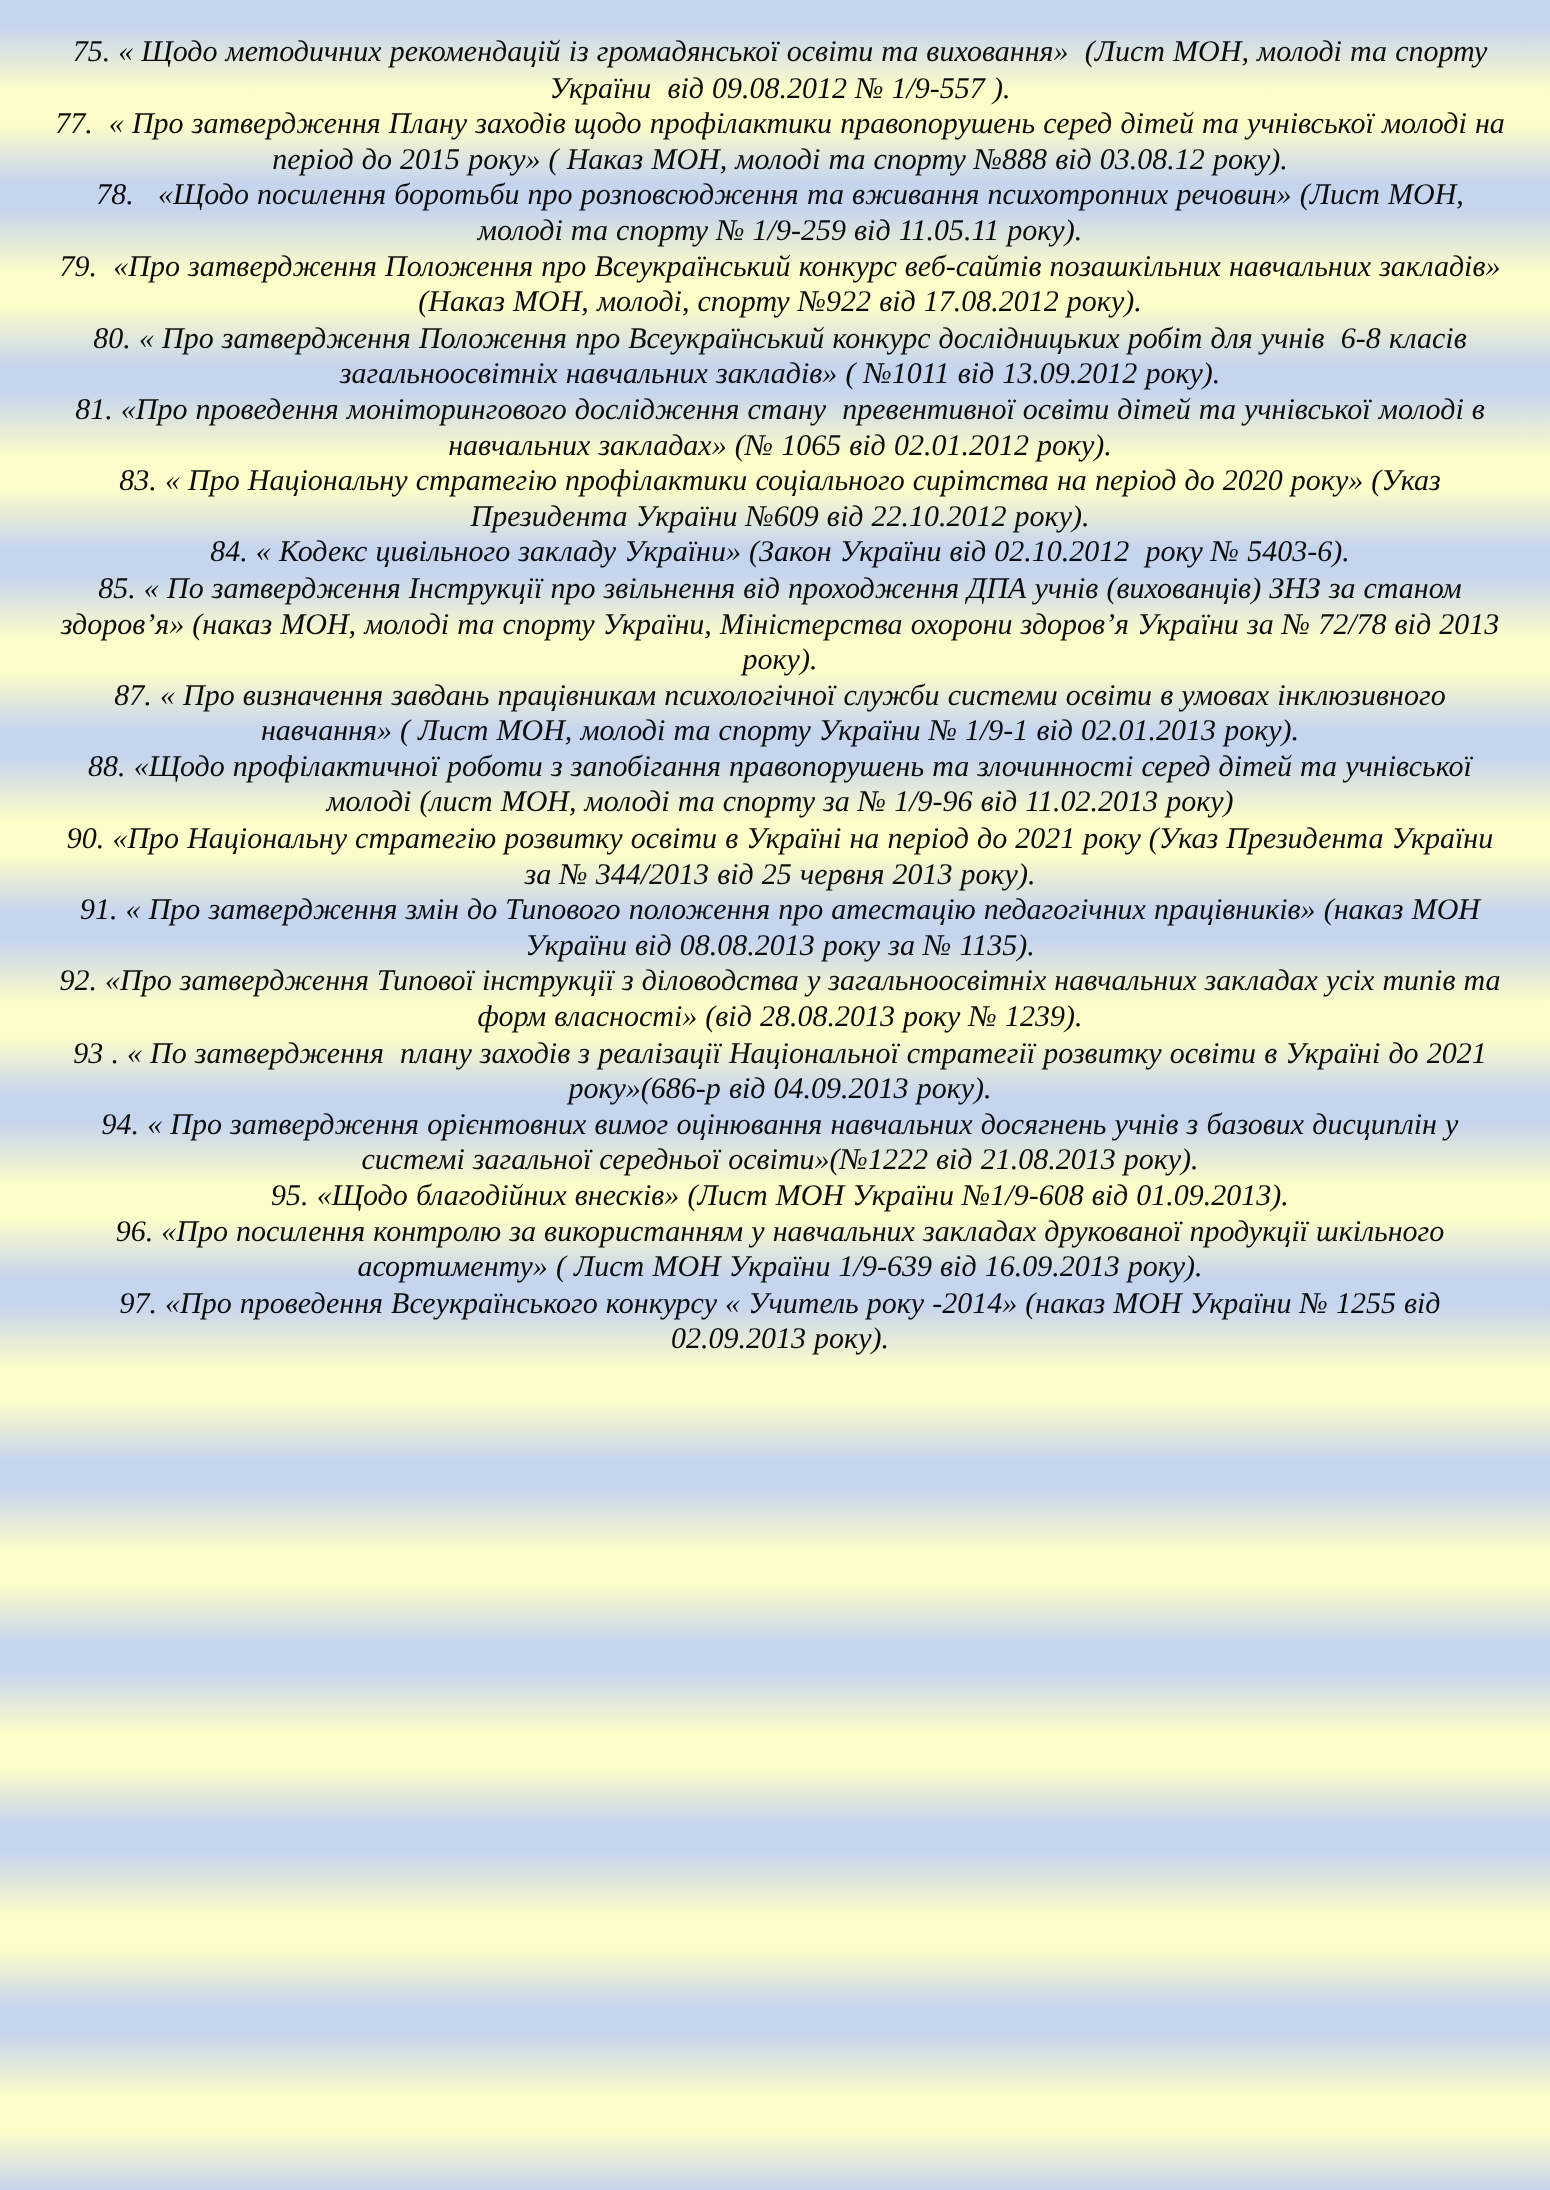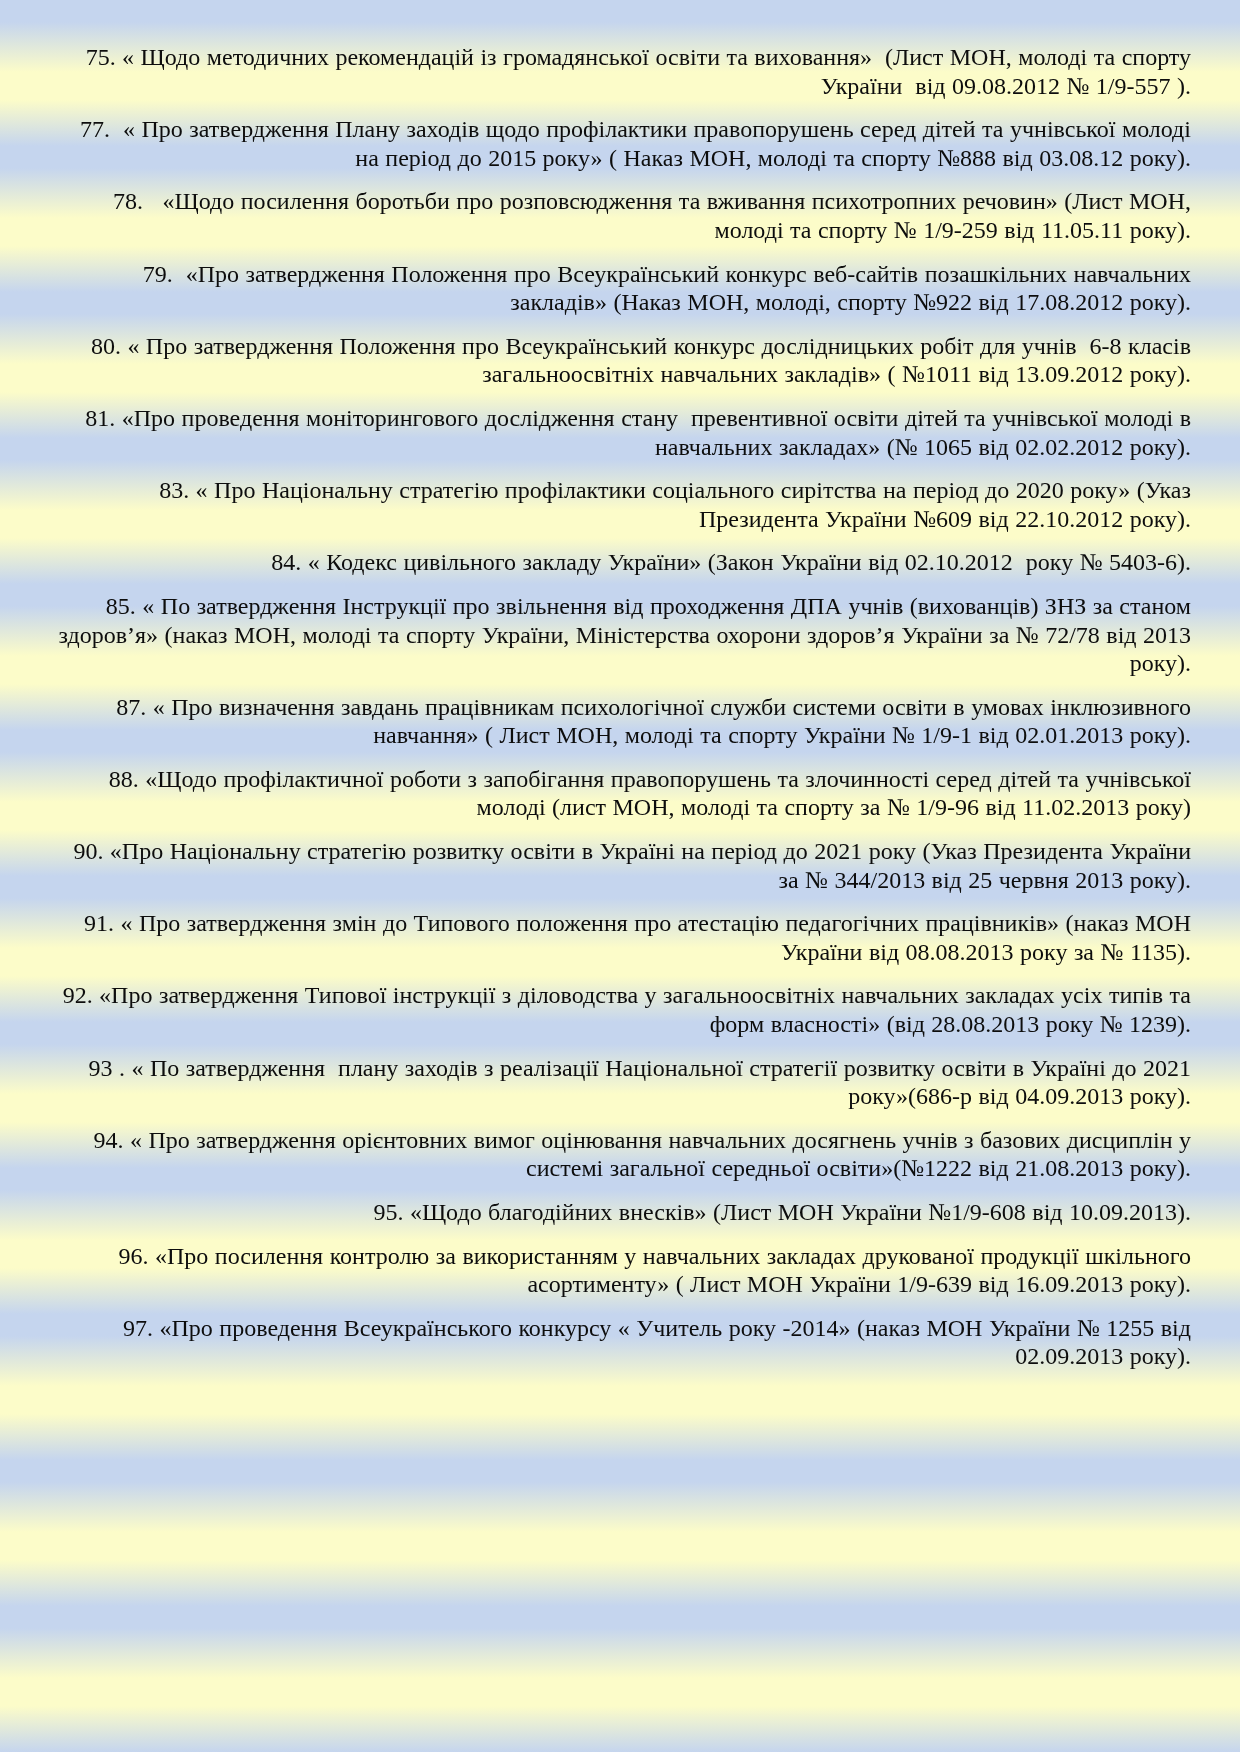--- a/index.html
+++ b/index.html
@@ -27,45 +27,46 @@
   .text-block {
     position: absolute;
     top: 28px;
     left: 42px;
     width: 1164px;
     color: var(--text-color, #0d0d0d);
     font-size: 24px;
     line-height: 28.6px;
   }
   .item {
-    margin: 15px;
+    margin: 0;
     padding: 0;
-    text-align: right;
+    text-align: center;
     white-space: pre-wrap;       
     word-spacing: 0.02em;
+    font-style: italic;
   }
 </style>
 </head>
 <body>
 
 <div class="page">
   <div class="text-block">
       <p class="item">75. « Щодо методичних рекомендацій із громадянської освіти та виховання»  (Лист МОН, молоді та спорту України  від 09.08.2012 № 1/9-557 ).</p>
       <p class="item">77.  « Про затвердження Плану заходів щодо профілактики правопорушень серед дітей та учнівської молоді на період до 2015 року» ( Наказ МОН, молоді та спорту №888 від 03.08.12 року).</p>
       <p class="item">78.   «Щодо посилення боротьби про розповсюдження та вживання психотропних речовин» (Лист МОН, молоді та спорту № 1/9-259 від 11.05.11 року).</p>
       <p class="item">79.  «Про затвердження Положення про Всеукраїнський конкурс веб-сайтів позашкільних навчальних закладів» (Наказ МОН, молоді, спорту №922 від 17.08.2012 року).</p>
       <p class="item">80. « Про затвердження Положення про Всеукраїнський конкурс дослідницьких робіт для учнів  6-8 класів загальноосвітніх навчальних закладів» ( №1011 від 13.09.2012 року).</p>
-      <p class="item">81. «Про проведення моніторингового дослідження стану  превентивної освіти дітей та учнівської молоді в навчальних закладах» (№ 1065 від 02.02.2012 року).</p>
+      <p class="item">81. «Про проведення моніторингового дослідження стану  превентивної освіти дітей та учнівської молоді в навчальних закладах» (№ 1065 від 02.01.2012 року).</p>
       <p class="item">83. « Про Національну стратегію профілактики соціального сирітства на період до 2020 року» (Указ Президента України №609 від 22.10.2012 року).</p>
       <p class="item">84. « Кодекс цивільного закладу України» (Закон України від 02.10.2012  року № 5403-6).</p>
       <p class="item">85. « По затвердження Інструкції про звільнення від проходження ДПА учнів (вихованців) ЗНЗ за станом здоров’я» (наказ МОН, молоді та спорту України, Міністерства охорони здоров’я України за № 72/78 від 2013 року).</p>
       <p class="item">87. « Про визначення завдань працівникам психологічної служби системи освіти в умовах інклюзивного навчання» ( Лист МОН, молоді та спорту України № 1/9-1 від 02.01.2013 року).</p>
       <p class="item">88. «Щодо профілактичної роботи з запобігання правопорушень та злочинності серед дітей та учнівської молоді (лист МОН, молоді та спорту за № 1/9-96 від 11.02.2013 року)</p>
       <p class="item">90. «Про Національну стратегію розвитку освіти в Україні на період до 2021 року (Указ Президента України  за № 344/2013 від 25 червня 2013 року).</p>
       <p class="item">91. « Про затвердження змін до Типового положення про атестацію педагогічних працівників» (наказ МОН України від 08.08.2013 року за № 1135).</p>
       <p class="item">92. «Про затвердження Типової інструкції з діловодства у загальноосвітніх навчальних закладах усіх типів та форм власності» (від 28.08.2013 року № 1239).</p>
       <p class="item">93 . « По затвердження  плану заходів з реалізації Національної стратегії розвитку освіти в Україні до 2021 року»(686-р від 04.09.2013 року).</p>
       <p class="item">94. « Про затвердження орієнтовних вимог оцінювання навчальних досягнень учнів з базових дисциплін у системі загальної середньої освіти»(№1222 від 21.08.2013 року).</p>
-      <p class="item">95. «Щодо благодійних внесків» (Лист МОН України №1/9-608 від 10.09.2013).</p>
+      <p class="item">95. «Щодо благодійних внесків» (Лист МОН України №1/9-608 від 01.09.2013).</p>
       <p class="item">96. «Про посилення контролю за використанням у навчальних закладах друкованої продукції шкільного асортименту» ( Лист МОН України 1/9-639 від 16.09.2013 року).</p>
       <p class="item">97. «Про проведення Всеукраїнського конкурсу « Учитель року -2014» (наказ МОН України № 1255 від 02.09.2013 року).</p>
     </div>
 </div>
 
 </body></html>

